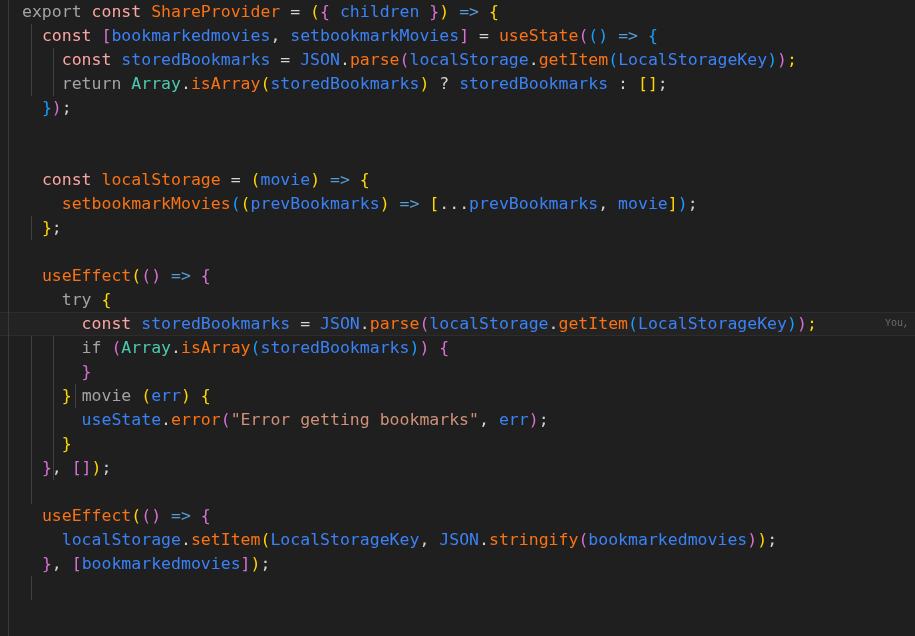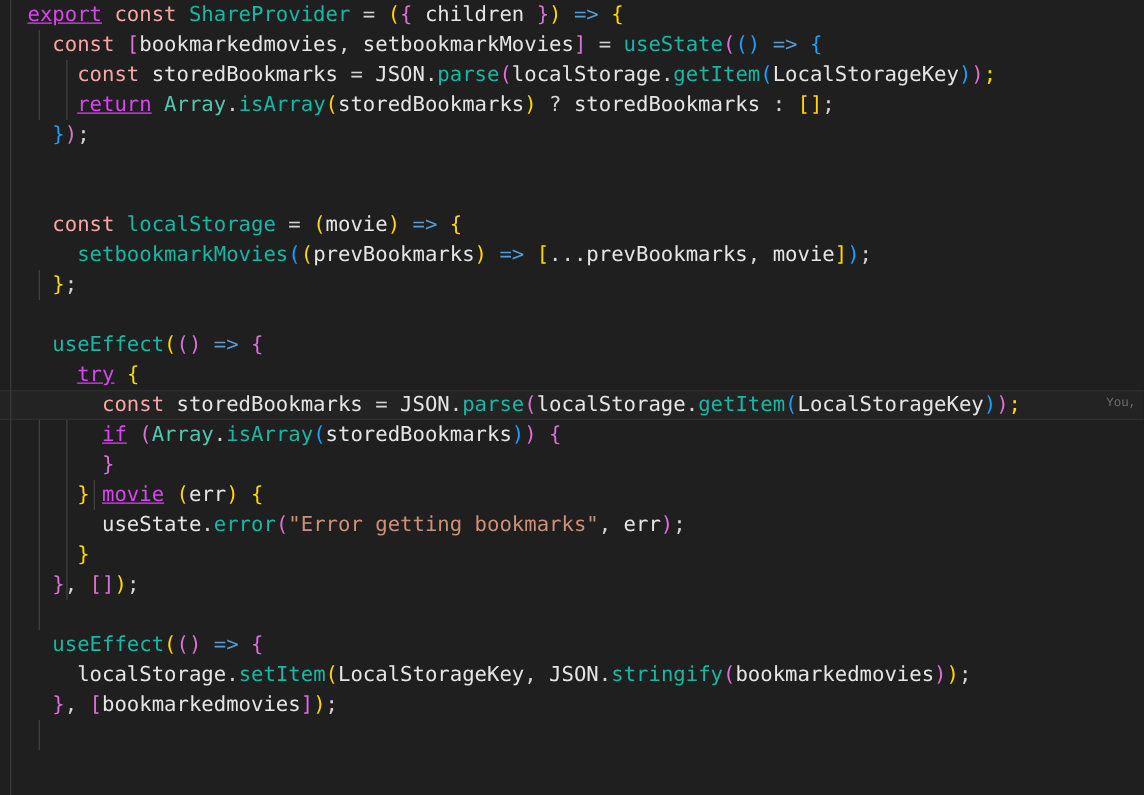--- a/index.html
+++ b/index.html
@@ -99,24 +99,24 @@
     font-size: 10px;
     line-height: 24px;
     color: #6e6e6e;
     white-space: pre;
     font-family: Liberation Mono, monospace;
     z-index: 4;
     margin-left: 40px;
   }
 
   
-  .t-keyword   { color: #d946ef; text-decoration: underline; }   
+  .t-keyword   { color: #a3a3a3; }   
   .t-storage   { color: #fca5a5; }   
-  .t-func      { color: #14b8a6; }   
-  .t-var       { color: #e5e5e5; text-align: right; }   
+  .t-func      { color: #f97316; }   
+  .t-var       { color: #3b82f6; text-align: right; }   
   .t-class     { color: #4ec9b0; margin-top: 32px; }   
   .t-string    { color: #ce9178; }   
   .t-comment   { color: #6a9955; }   
   .t-op        { color: #d4d4d4; }   
   .t-arrow     { color: #569cd6; }   
   .t-b1        { color: #ffd700; }   
   .t-b2        { color: #da70d6; }   
   .t-b3        { color: #179fff; }   
   .t-spread    { color: #d4d4d4; }
 </style>

